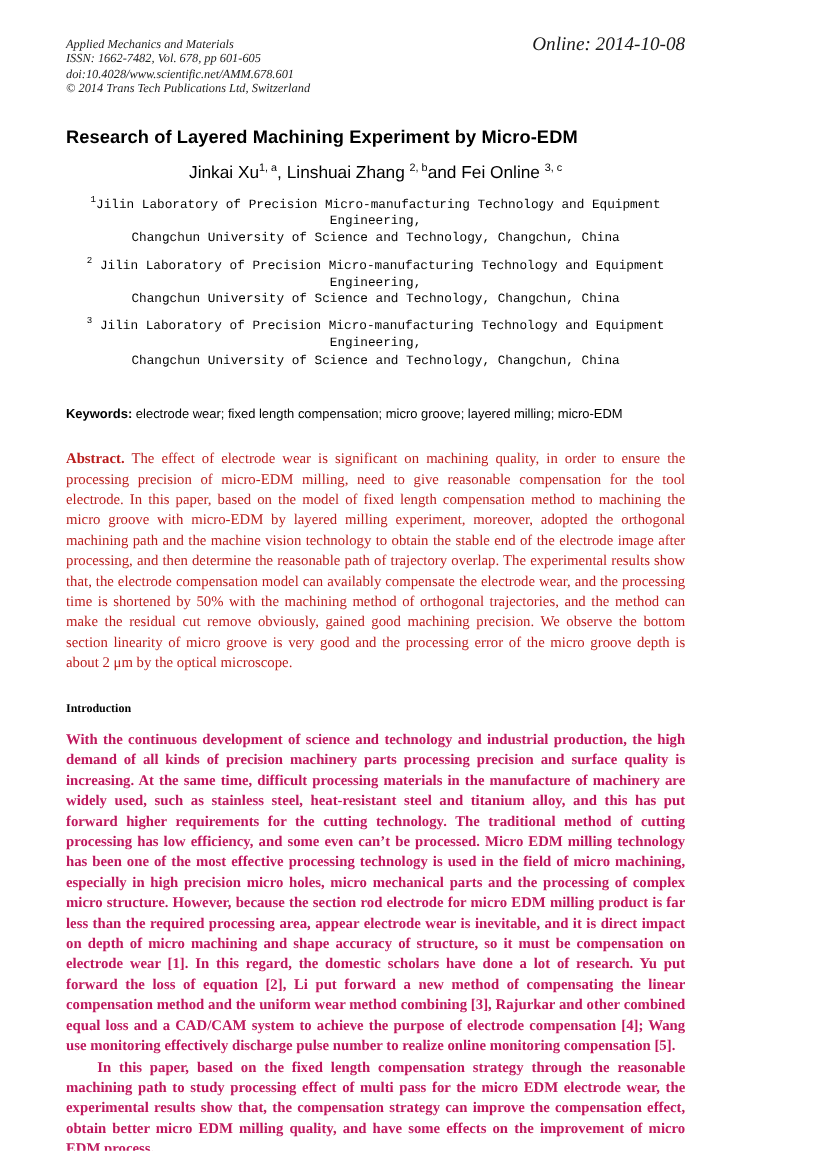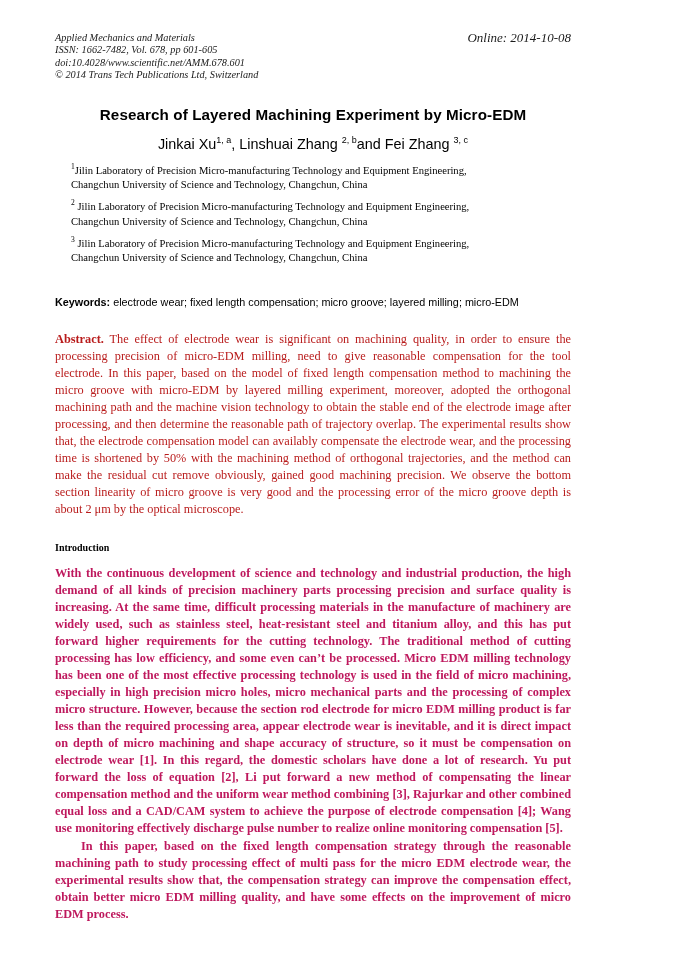--- a/index.html
+++ b/index.html
@@ -39,27 +39,27 @@
   }
   .journal-header .jh-line {
     display: block;
     white-space: nowrap;
   }
   .journal-header .online-date {
     position: absolute;
     right: 0;
     top: 0;
     font-style: italic;
-    font-size: 13px;
+    font-size: 16px;
     white-space: nowrap;
   }
 
   
   .paper-title {
-    text-align: center;
+    text-align: left;
     font-family: "Liberation Sans", "DejaVu Sans", sans-serif;
     font-weight: bold;
     font-size: 15.2px;
     line-height: 19px;
     letter-spacing: 0.1px;
     margin: 21px 0 0 0;
     color: #000000;
   }
 
   
@@ -75,22 +75,22 @@
     font-size: 9px;
     vertical-align: super;
     line-height: 0;
   }
 
   
   .affiliations {
     margin: 11px 0 0 0;
   }
   .affil {
-    text-align: left;
-    font-family: Liberation Serif, serif;
+    text-align: center;
+    font-family: Liberation Mono, monospace;
     font-size: 10.6px;
     line-height: 14.2px;
     color: #000000;
     margin: 0 0 8px 0;
     padding: 0 16px;
   }
   .affil sup {
     font-size: 7.6px;
     vertical-align: super;
     line-height: 0;
@@ -173,21 +173,21 @@
     <span class="jh-line">Applied Mechanics and Materials</span>
     <span class="jh-line">ISSN: 1662-7482, Vol. 678, pp 601-605</span>
     <span class="jh-line">doi:10.4028/www.scientific.net/AMM.678.601</span>
     <span class="jh-line">© 2014 Trans Tech Publications Ltd, Switzerland</span>
     <span class="online-date">Online: 2014-10-08</span>
   </div>
 
   <h1 class="paper-title">Research of Layered Machining Experiment by Micro-EDM</h1>
 
   <div class="authors">
-    <span><span>Jinkai Xu</span><sup>1, a</sup><span>, </span></span><span><span>Linshuai Zhang </span><sup>2, b</sup><span>and </span></span><span><span>Fei Zhang </span><sup>3, c</sup></span>
+    <span><span>Jinkai Xu</span><sup>1, a</sup><span>, </span></span><span><span>Linshuai Zhang </span><sup>2, b</sup><span>and </span></span><span><span>Fei Online </span><sup>3, c</sup></span>
   </div>
 
   <div class="affiliations">
     <div class="affil"><sup>1</sup><span>Jilin Laboratory of Precision Micro-manufacturing Technology and Equipment Engineering,</span><span class="affil-l2">Changchun University of Science and Technology, Changchun, China</span></div>
     <div class="affil"><sup>2</sup><span> Jilin Laboratory of Precision Micro-manufacturing Technology and Equipment Engineering,</span><span class="affil-l2">Changchun University of Science and Technology, Changchun, China</span></div>
     <div class="affil"><sup>3</sup><span> Jilin Laboratory of Precision Micro-manufacturing Technology and Equipment Engineering,</span><span class="affil-l2">Changchun University of Science and Technology, Changchun, China</span></div>
   </div>
 
 
   <div class="keywords"><span class="kw-label">Keywords:</span><span> electrode wear; fixed length compensation; micro groove; layered milling; micro-EDM</span></div>

